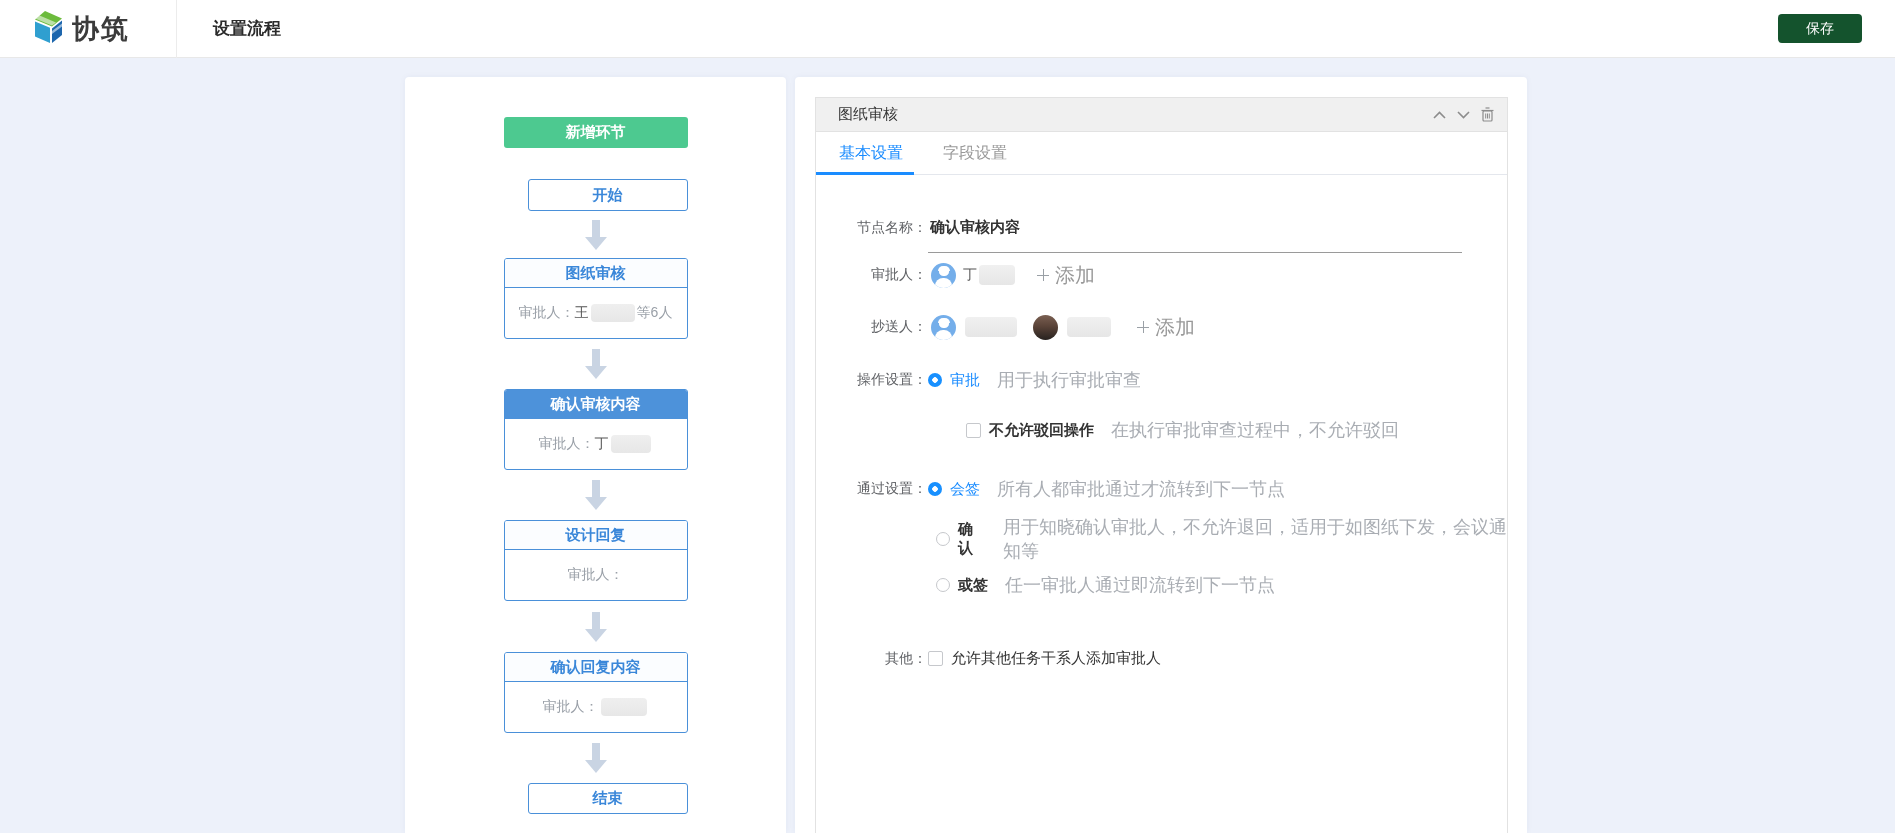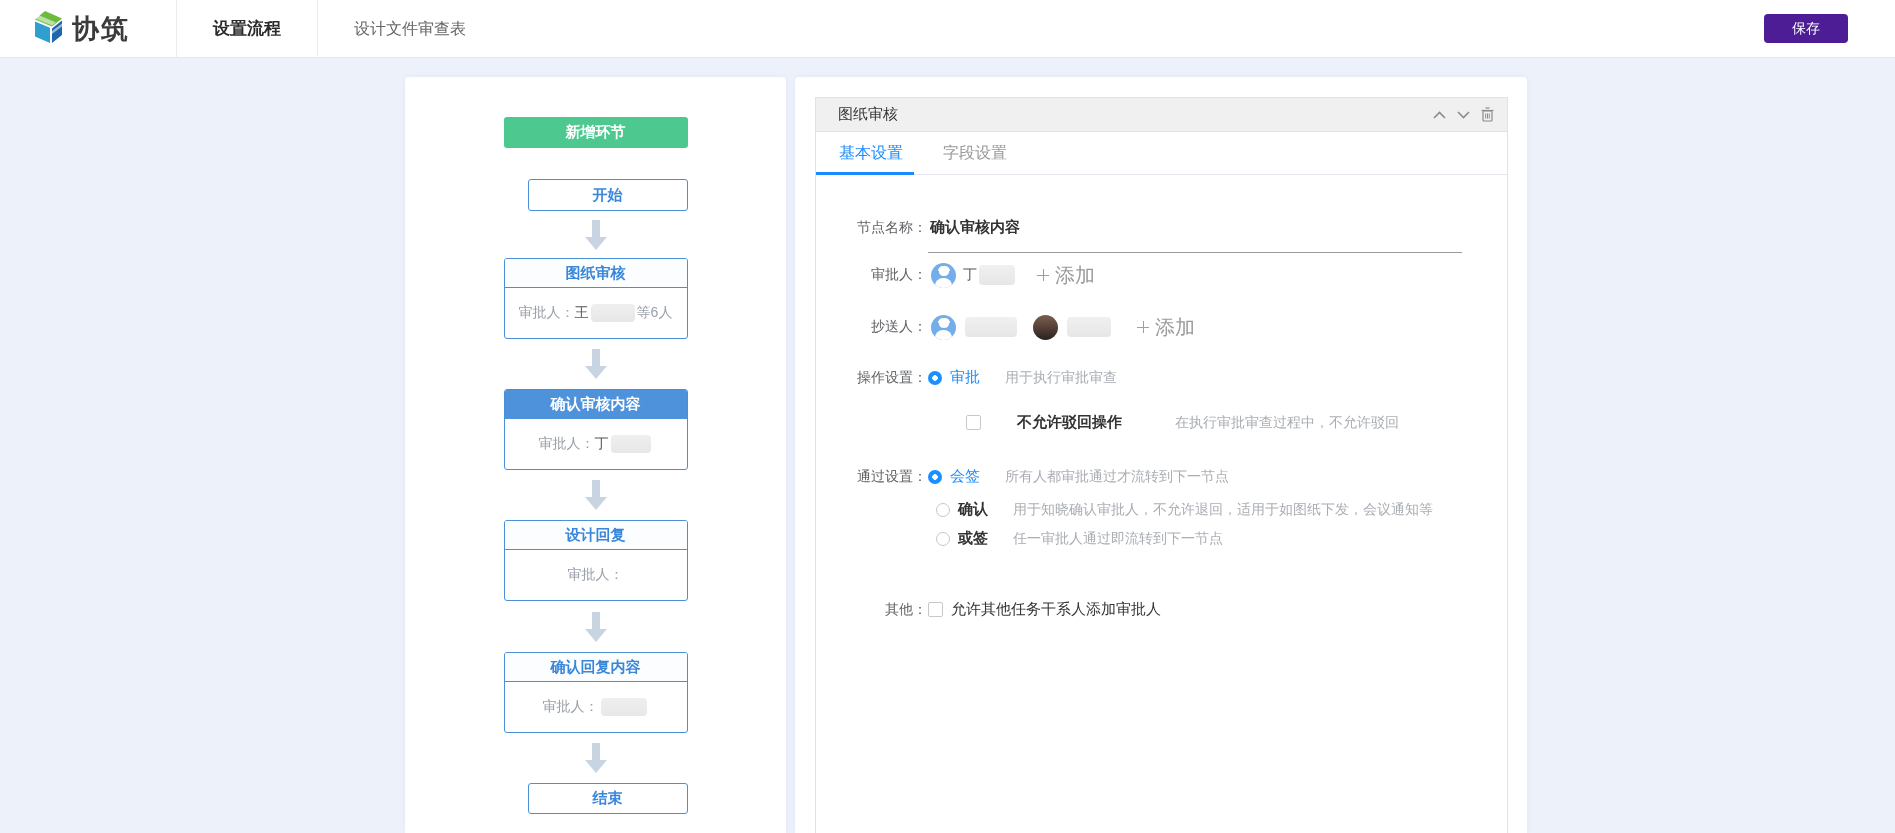--- a/index.html
+++ b/index.html
@@ -10,22 +10,22 @@
   }
   
   .navbar { height:58px; background:#fff; border-bottom:1px solid #e8e8e8;
             display:flex; align-items:center; position:relative; }
   .brand { width:176px; display:flex; align-items:center; padding-left:25px; }
   .brand-logo { width:40px; height:40px; margin-right:7px; }
   .brand-name { font-size:27px; font-weight:bold; color:#3b3b3b; letter-spacing:2px; }
   .nav-item { height:58px; line-height:58px; padding:0 36px; border-left:1px solid #ececec;
               font-size:16px; color:#666; cursor:pointer; }
   .nav-item.active { font-weight:bold; color:#2b2b2b; font-size:17px; }
-  .save-btn { margin-left:auto; margin-right:47px; width:84px; height:29px;
-              background:#4c1d95; color:#fff; border:none; border-radius:4px;
+  .save-btn { margin-left:auto; margin-right:33px; width:84px; height:29px;
+              background:#14532d; color:#fff; border:none; border-radius:4px;
               font-size:14px; cursor:pointer; font-family:inherit; }
   
   .main { position:relative; height:775px; }
   .flow-card { position:absolute; left:405px; top:19px; bottom:0; width:381px;
                background:#fff; border-radius:4px 4px 0 0; box-shadow:0 0 6px rgba(30,60,120,.05); }
   .settings-outer { position:absolute; left:795px; top:19px; bottom:0; width:732px;
                     background:#fff; border-radius:4px 4px 0 0; box-shadow:0 0 6px rgba(30,60,120,.05); }
   
   .flow { width:184px; margin:40px auto 0; display:flex; flex-direction:column; }
   .flow-add-btn { height:31px; background:#4dc990; border:none; border-radius:3px;
@@ -97,45 +97,44 @@
   .radio { width:14px; height:14px; border-radius:50%; flex:none; cursor:pointer; }
   .radio.off { border:1px solid #c6c8cc; background:#fff; }
   .radio.on  { background:#1890ff;
                background:radial-gradient(circle at 50% 50%, #fff 0 2.5px, #1890ff 3px 100%); }
   .checkbox { width:15px; height:15px; border:1px solid #c6c8cc; border-radius:2px;
               background:#fff; flex:none; cursor:pointer; }
   .opt-label { font-size:15px; margin-left:8px; cursor:pointer; }
   .opt-blue { color:#1a8cff; }
   .opt-dark { color:#333; font-weight:bold; }
   .opt-plain { color:#333; }
-  .opt-hint { font-size:14px; color:#a9adb3; margin-left:25px; }
+  .opt-hint { font-size:18px; color:#a9adb3; margin-left:17px; }
   .row-op { margin-bottom:26px; }
   .row-noreject { margin-bottom:35px; }
   .row-confirm { margin-bottom:10px; }
   .row-pass { margin-bottom:14px; }
   .row-orsign { margin-bottom:52px; }
-  .indent { margin-left:39px;gap:28px; }
+  .indent { margin-left:39px; }
   .indent-sm { margin-left:9px; }
 </style>
 </head>
 <body>
 
 <header class="navbar">
   <div class="brand">
     <svg class="brand-logo" viewBox="0 0 40 40">
       <path d="M20 2 L37 9.5 L27 17.5 L10 10.5 Z" fill="#6cbb3c"></path>
       <path d="M37 11.5 L37 26 L27 34 L27 19.5 Z" fill="#1d66ad"></path>
       <path d="M10 12.5 L25 18.8 L25 34 L10 27.5 Z" fill="#2f9fd0"></path>
       <path d="M14 6.2 L31 13.4 L27 16.6 L10 9.6 Z" fill="#fff" opacity="0.55"></path>
       <path d="M27 22 L37 14.5 L37 17.5 L27 25 Z" fill="#fff" opacity="0.55"></path>
     </svg>
     <span class="brand-name">协筑</span>
   </div>
   <div class="nav-item active">设置流程</div>
-  <div class="nav-item">设计文件审查表</div>
   <button class="save-btn">保存</button>
 </header>
 
 <main class="main">
 
   <section class="flow-card">
     <div class="flow">
 
       <button class="flow-add-btn">新增环节</button>
 

